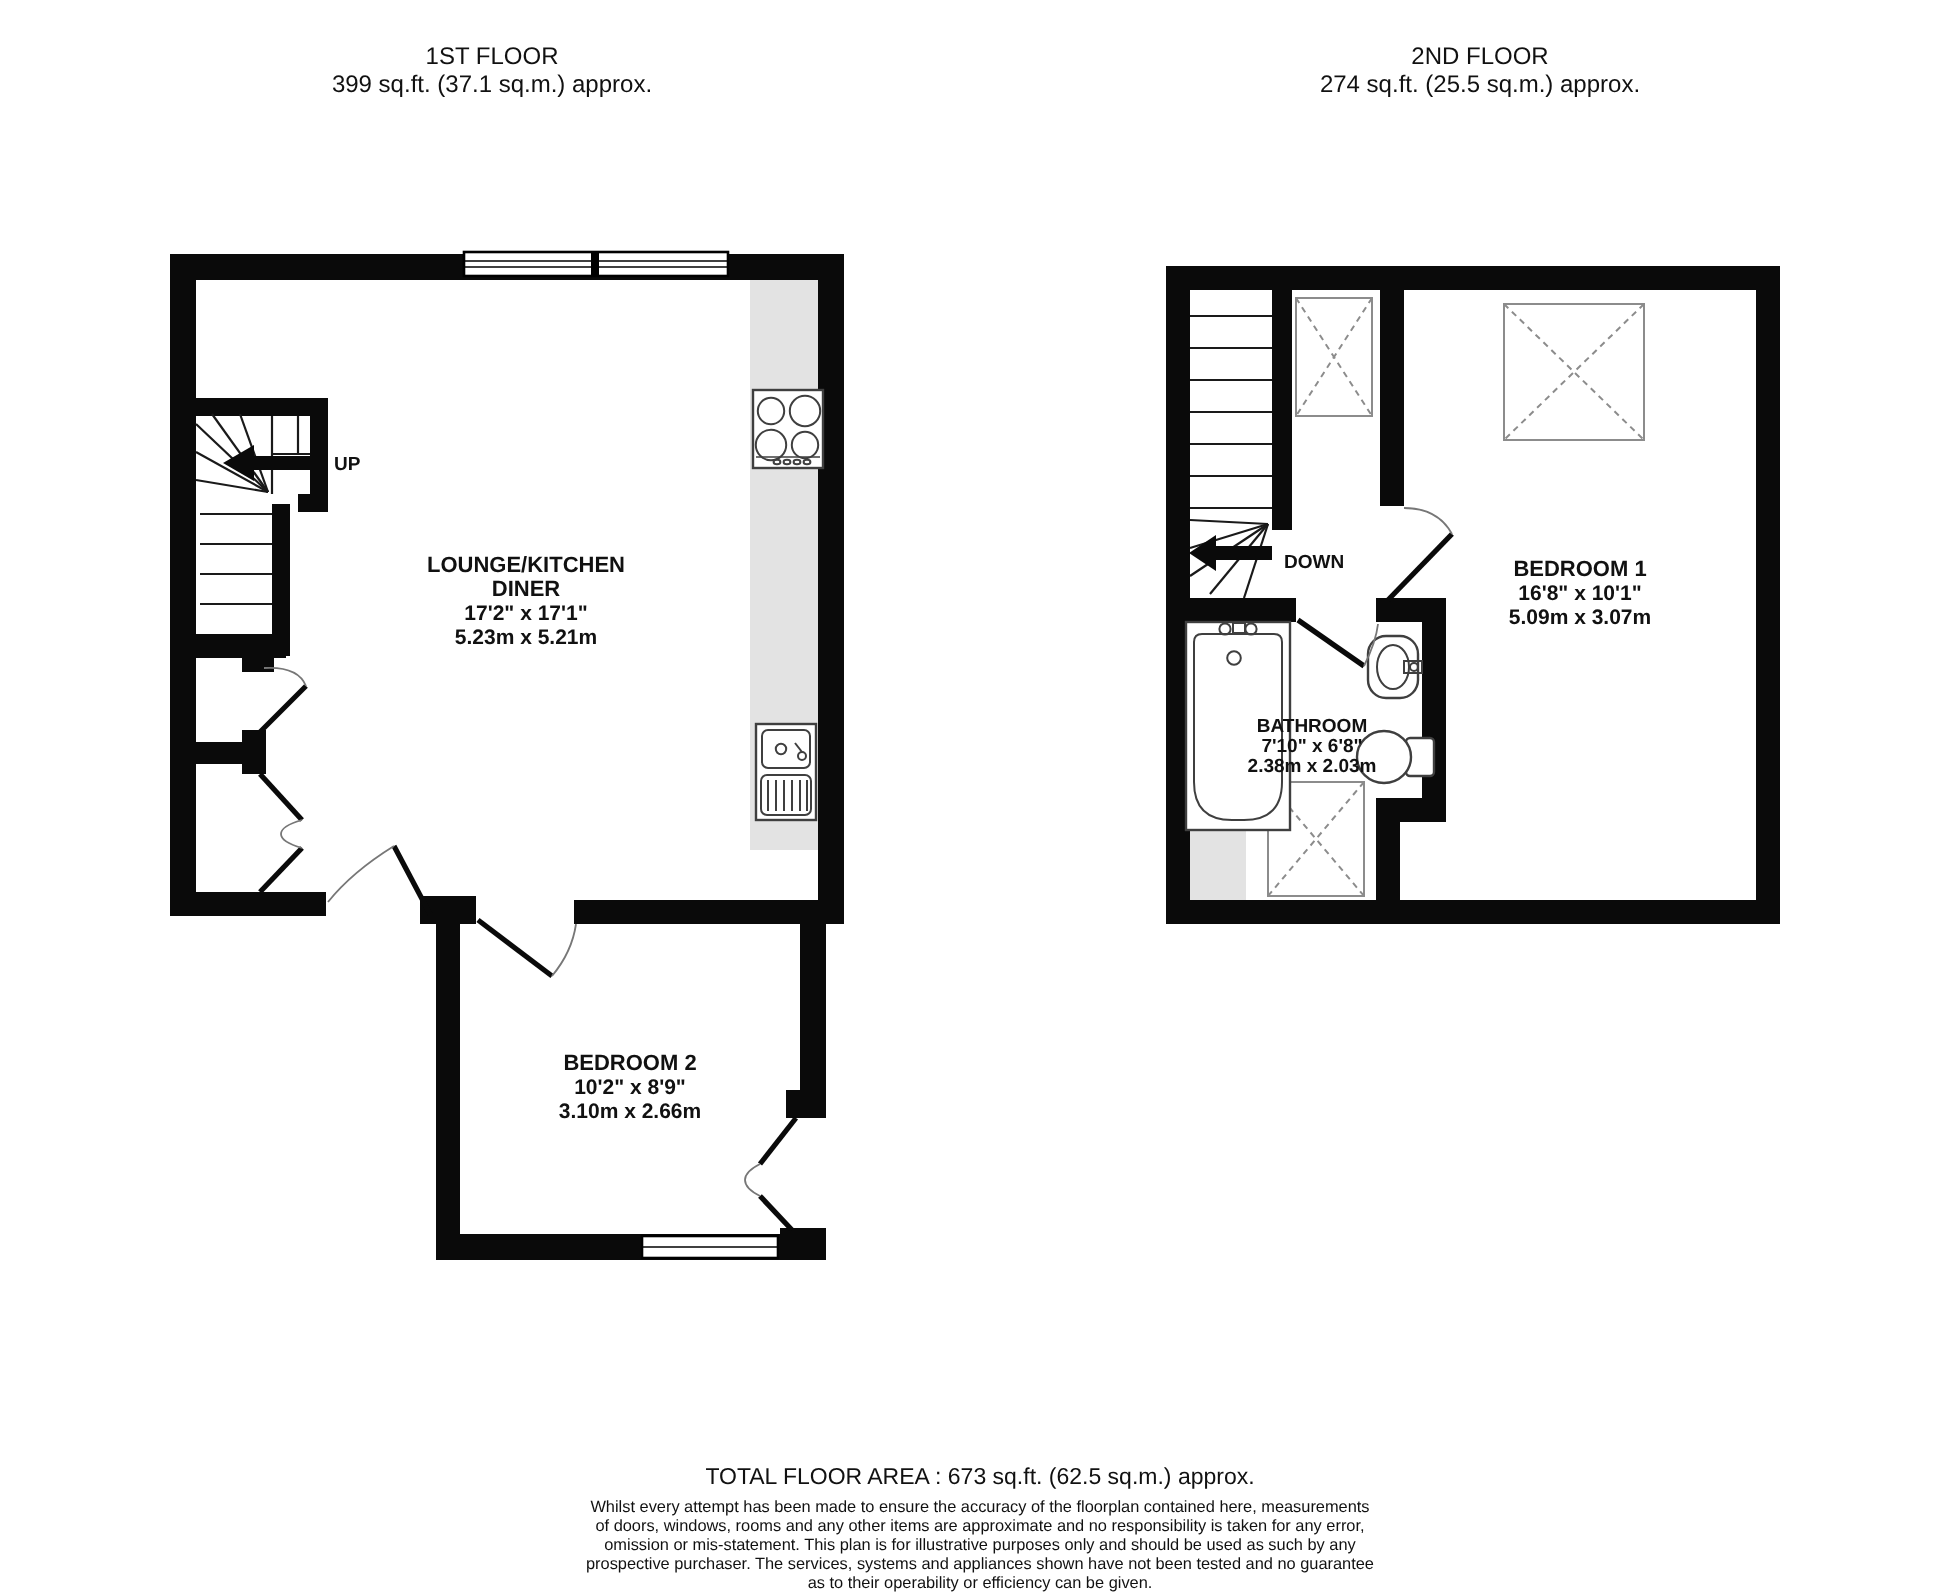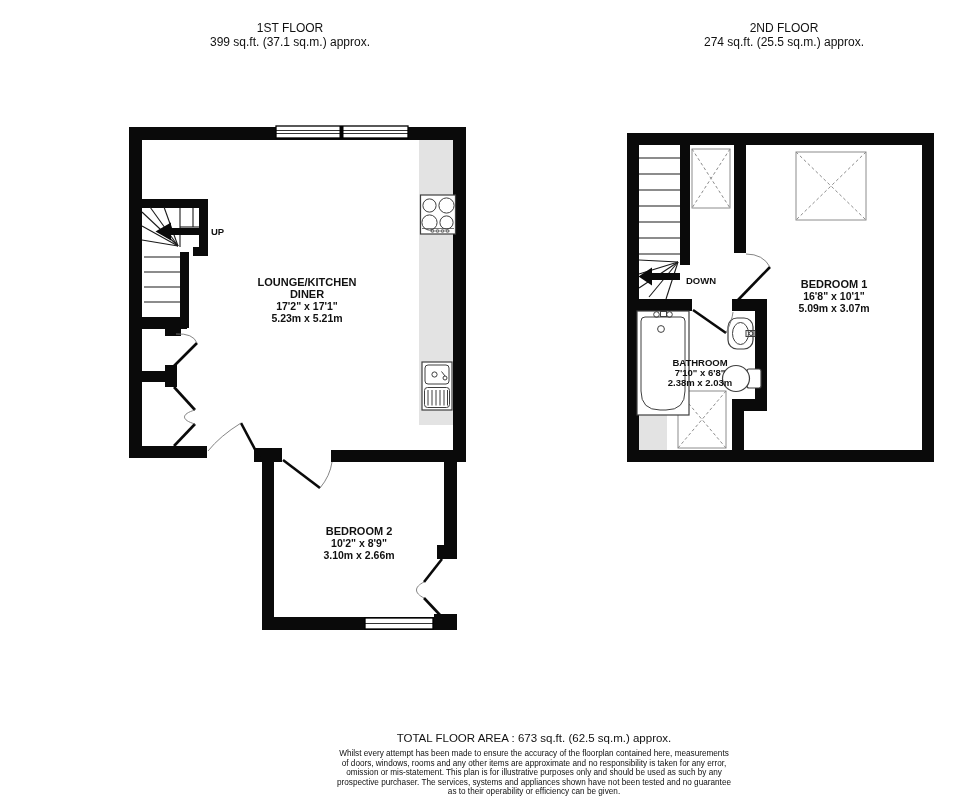--- a/index.html
+++ b/index.html
@@ -1,17 +1,17 @@
 <!DOCTYPE html>
 <html><head>
 <meta charset="utf-8">
 <style>
   html,body{margin:0;padding:0;background:#ffffff;}
   .page{position:relative;width:932px;height:797px;background:#fff;overflow:hidden;
-        font-family:"Liberation Sans", sans-serif;margin-left:44px;}
+        font-family:"Liberation Sans", sans-serif;}
   svg text{font-family:"Liberation Sans", sans-serif;fill:#111;}
   .t-hdr{font-size:12px;font-weight:400;}
   .t-room{font-size:11px;font-weight:700;}
   .t-dims{font-size:10.5px;font-weight:700;}
   .t-sm{font-size:9.5px;font-weight:700;}
   .t-stair{font-size:9.5px;font-weight:600;}
   .t-total{font-size:11.5px;font-weight:400;}
   .t-disc{font-size:8.2px;font-weight:400;}
   .wall{fill:#0a0a0a;}
   .fix{fill:#ffffff;stroke:#3f3f3f;stroke-width:1.2;}

